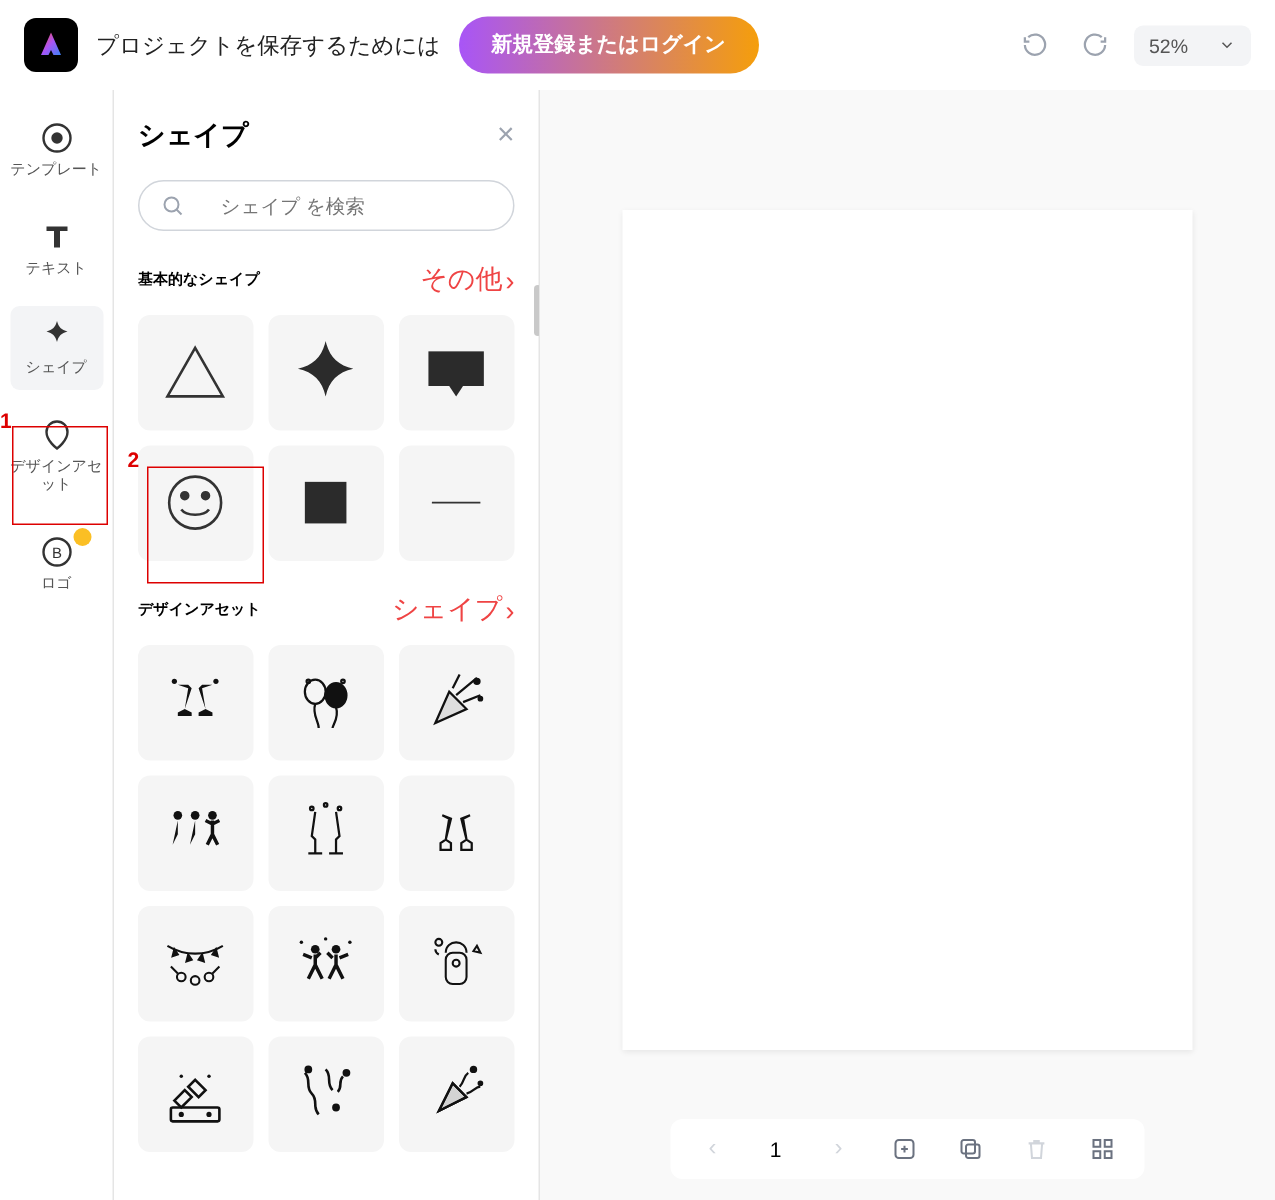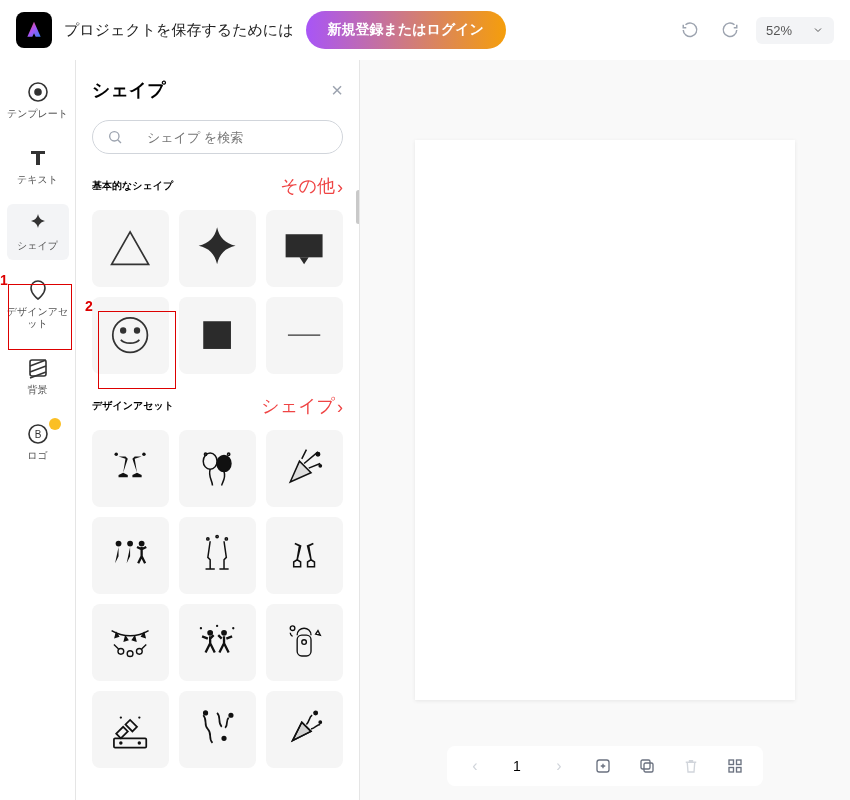--- a/index.html
+++ b/index.html
@@ -112,29 +112,20 @@
     </div>
     <div class="rail-item">
       <div class="ric">
           <svg viewBox="0 0 24 24" fill="none" stroke="#333" stroke-width="1.6">
             <path d="M12 3c4 0 7 3 7 7 0 6-7 11-7 11S5 16 5 10c0-4 3-7 7-7z"></path>
           </svg>
         </div>
       <div class="lbl">デザインアセット</div>
     </div>
     <div class="rail-item">
-      <div class="ric">
-          <svg viewBox="0 0 24 24" fill="none" stroke="#333" stroke-width="1.6">
-            <rect x="4" y="4" width="16" height="16" rx="2"></rect>
-            <path d="M4 10l16-6M4 16l16-6M4 22l16-6"></path>
-          </svg>
-        </div>
-      <div class="lbl">背景</div>
-    </div>
-    <div class="rail-item">
       <div class="crown"></div>
       <div class="ric">
           <svg viewBox="0 0 24 24" fill="none" stroke="#333" stroke-width="1.6">
             <circle cx="12" cy="12" r="9"></circle>
             <text x="12" y="16" font-size="10" text-anchor="middle" fill="#333" stroke="none">B</text>
           </svg>
         </div>
       <div class="lbl">ロゴ</div>
     </div>
   </div>

